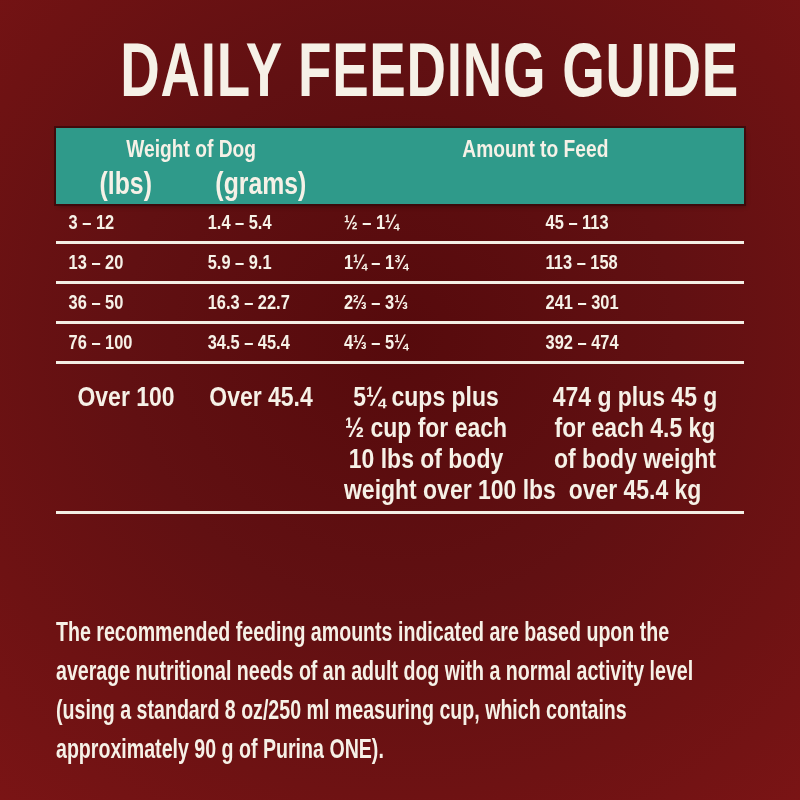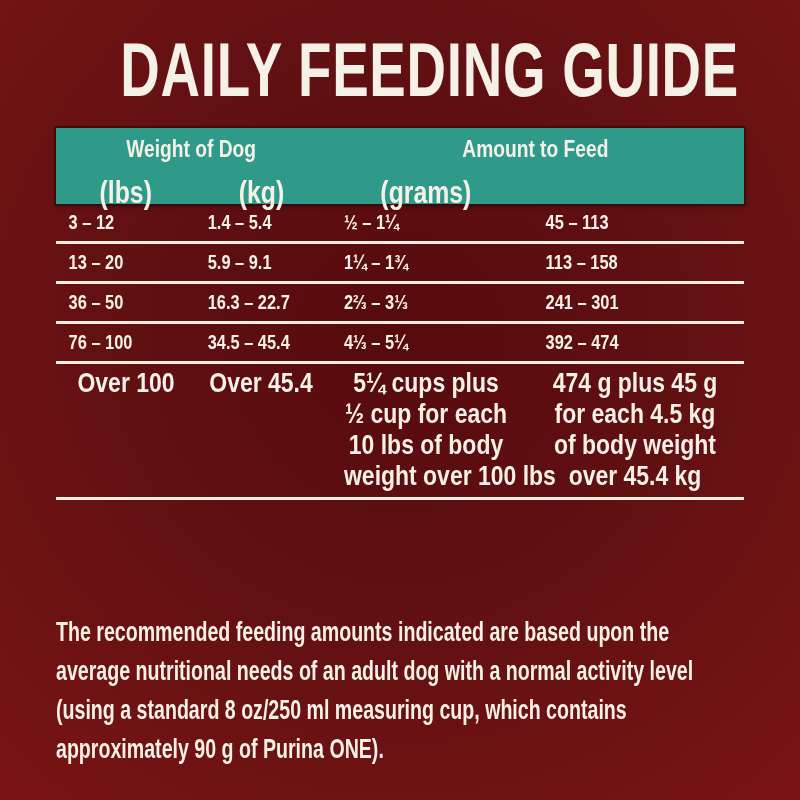--- a/index.html
+++ b/index.html
@@ -26,34 +26,34 @@
     position: absolute; left: 56px; top: 128px; width: 688px; height: 76px;
     background: #2f9a8a;
     box-shadow: 0 0 0 2px rgba(58, 9, 10, 0.85), 2px 3px 4px rgba(0,0,0,0.25);
   }
   .thead-groups {
     display: grid; grid-template-columns: 270px 418px;
     margin-top: 7px; font-size: 24px; text-align: center;
   }
   .thead-units {
     display: grid; grid-template-columns: 140px 130px 200px 218px;
-    margin-top: 12px; font-size: 31px; text-align: center;
+    margin-top: 3px; font-size: 31px; text-align: center;
   }
 
   .tbody { position: absolute; left: 56px; top: 204px; width: 688px; }
   .row {
     display: grid; grid-template-columns: 140px 130px 200px 218px;
     height: 37px; align-items: center; text-align: left;
     font-size: 20px; border-bottom: 3px solid #f3eee4;
   }
   .row .cell { transform: scaleX(0.82); white-space: nowrap; }
 
   .row-last {
     display: grid; grid-template-columns: 140px 130px 200px 218px;
-    padding-top: 3px; padding-bottom: 6px; text-align: center;
+    padding-top: 17px; padding-bottom: 6px; text-align: center;
     font-size: 28px; line-height: 31px; border-bottom: 3px solid #f3eee4;
   }
   .row-last .cell { transform: scaleX(0.82); }
   .row-last .cell div { white-space: nowrap; }
 
   .footnote {
     position: absolute; left: 56px; top: 612px; width: 700px;
     font-size: 28px; line-height: 39px;
   }
   .footnote .fline {
@@ -69,21 +69,20 @@
     <span class="cx-title">DAILY FEEDING GUIDE</span>
   </div>
 
   <div class="thead">
     <div class="thead-groups">
       <div><span class="cx-w">Weight of Dog</span></div>
       <div><span class="cx-w">Amount to Feed</span></div>
     </div>
     <div class="thead-units">
       <div><span class="cx-w">(lbs)</span></div>
-      <div><span class="cx-w">(kg)</span></div>
       <div><span class="cx-w">(grams)</span></div>
     </div>
   </div>
 
   <div class="tbody">
 
     <div class="row">
       <div class="cell">3 – 12</div>
       <div class="cell">1.4 – 5.4</div>
       <div class="cell">½ – 1¼</div>

